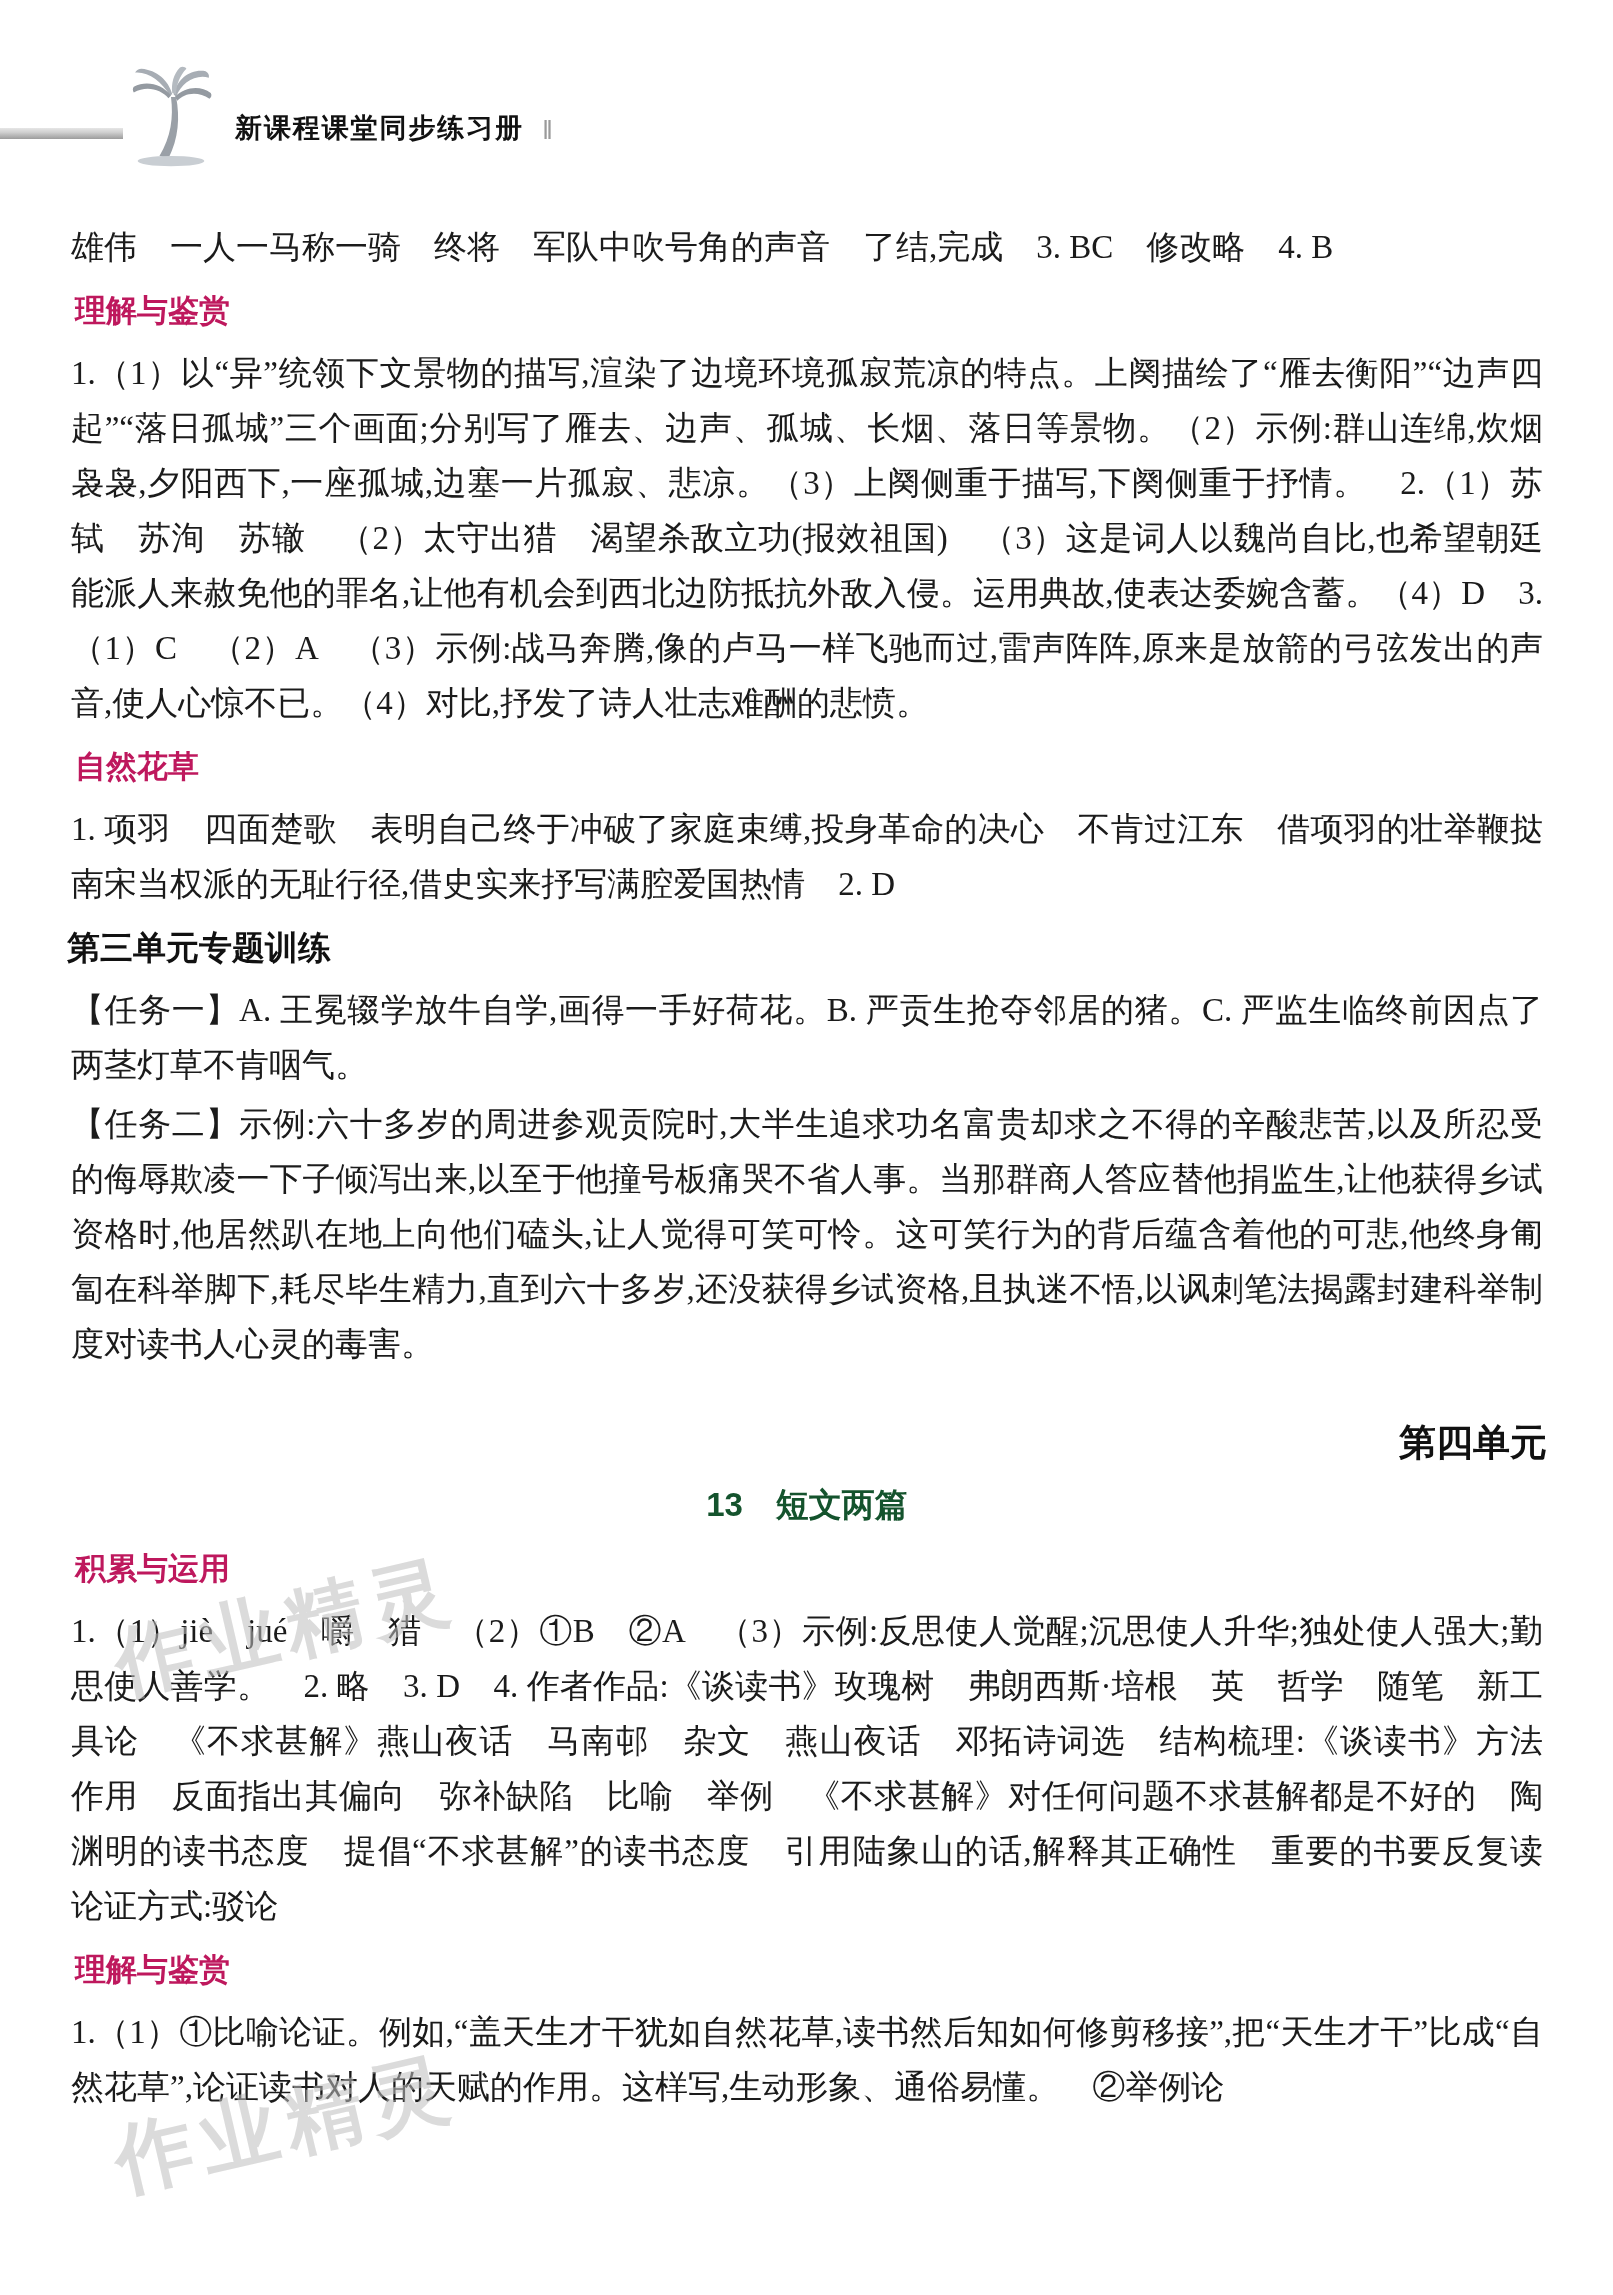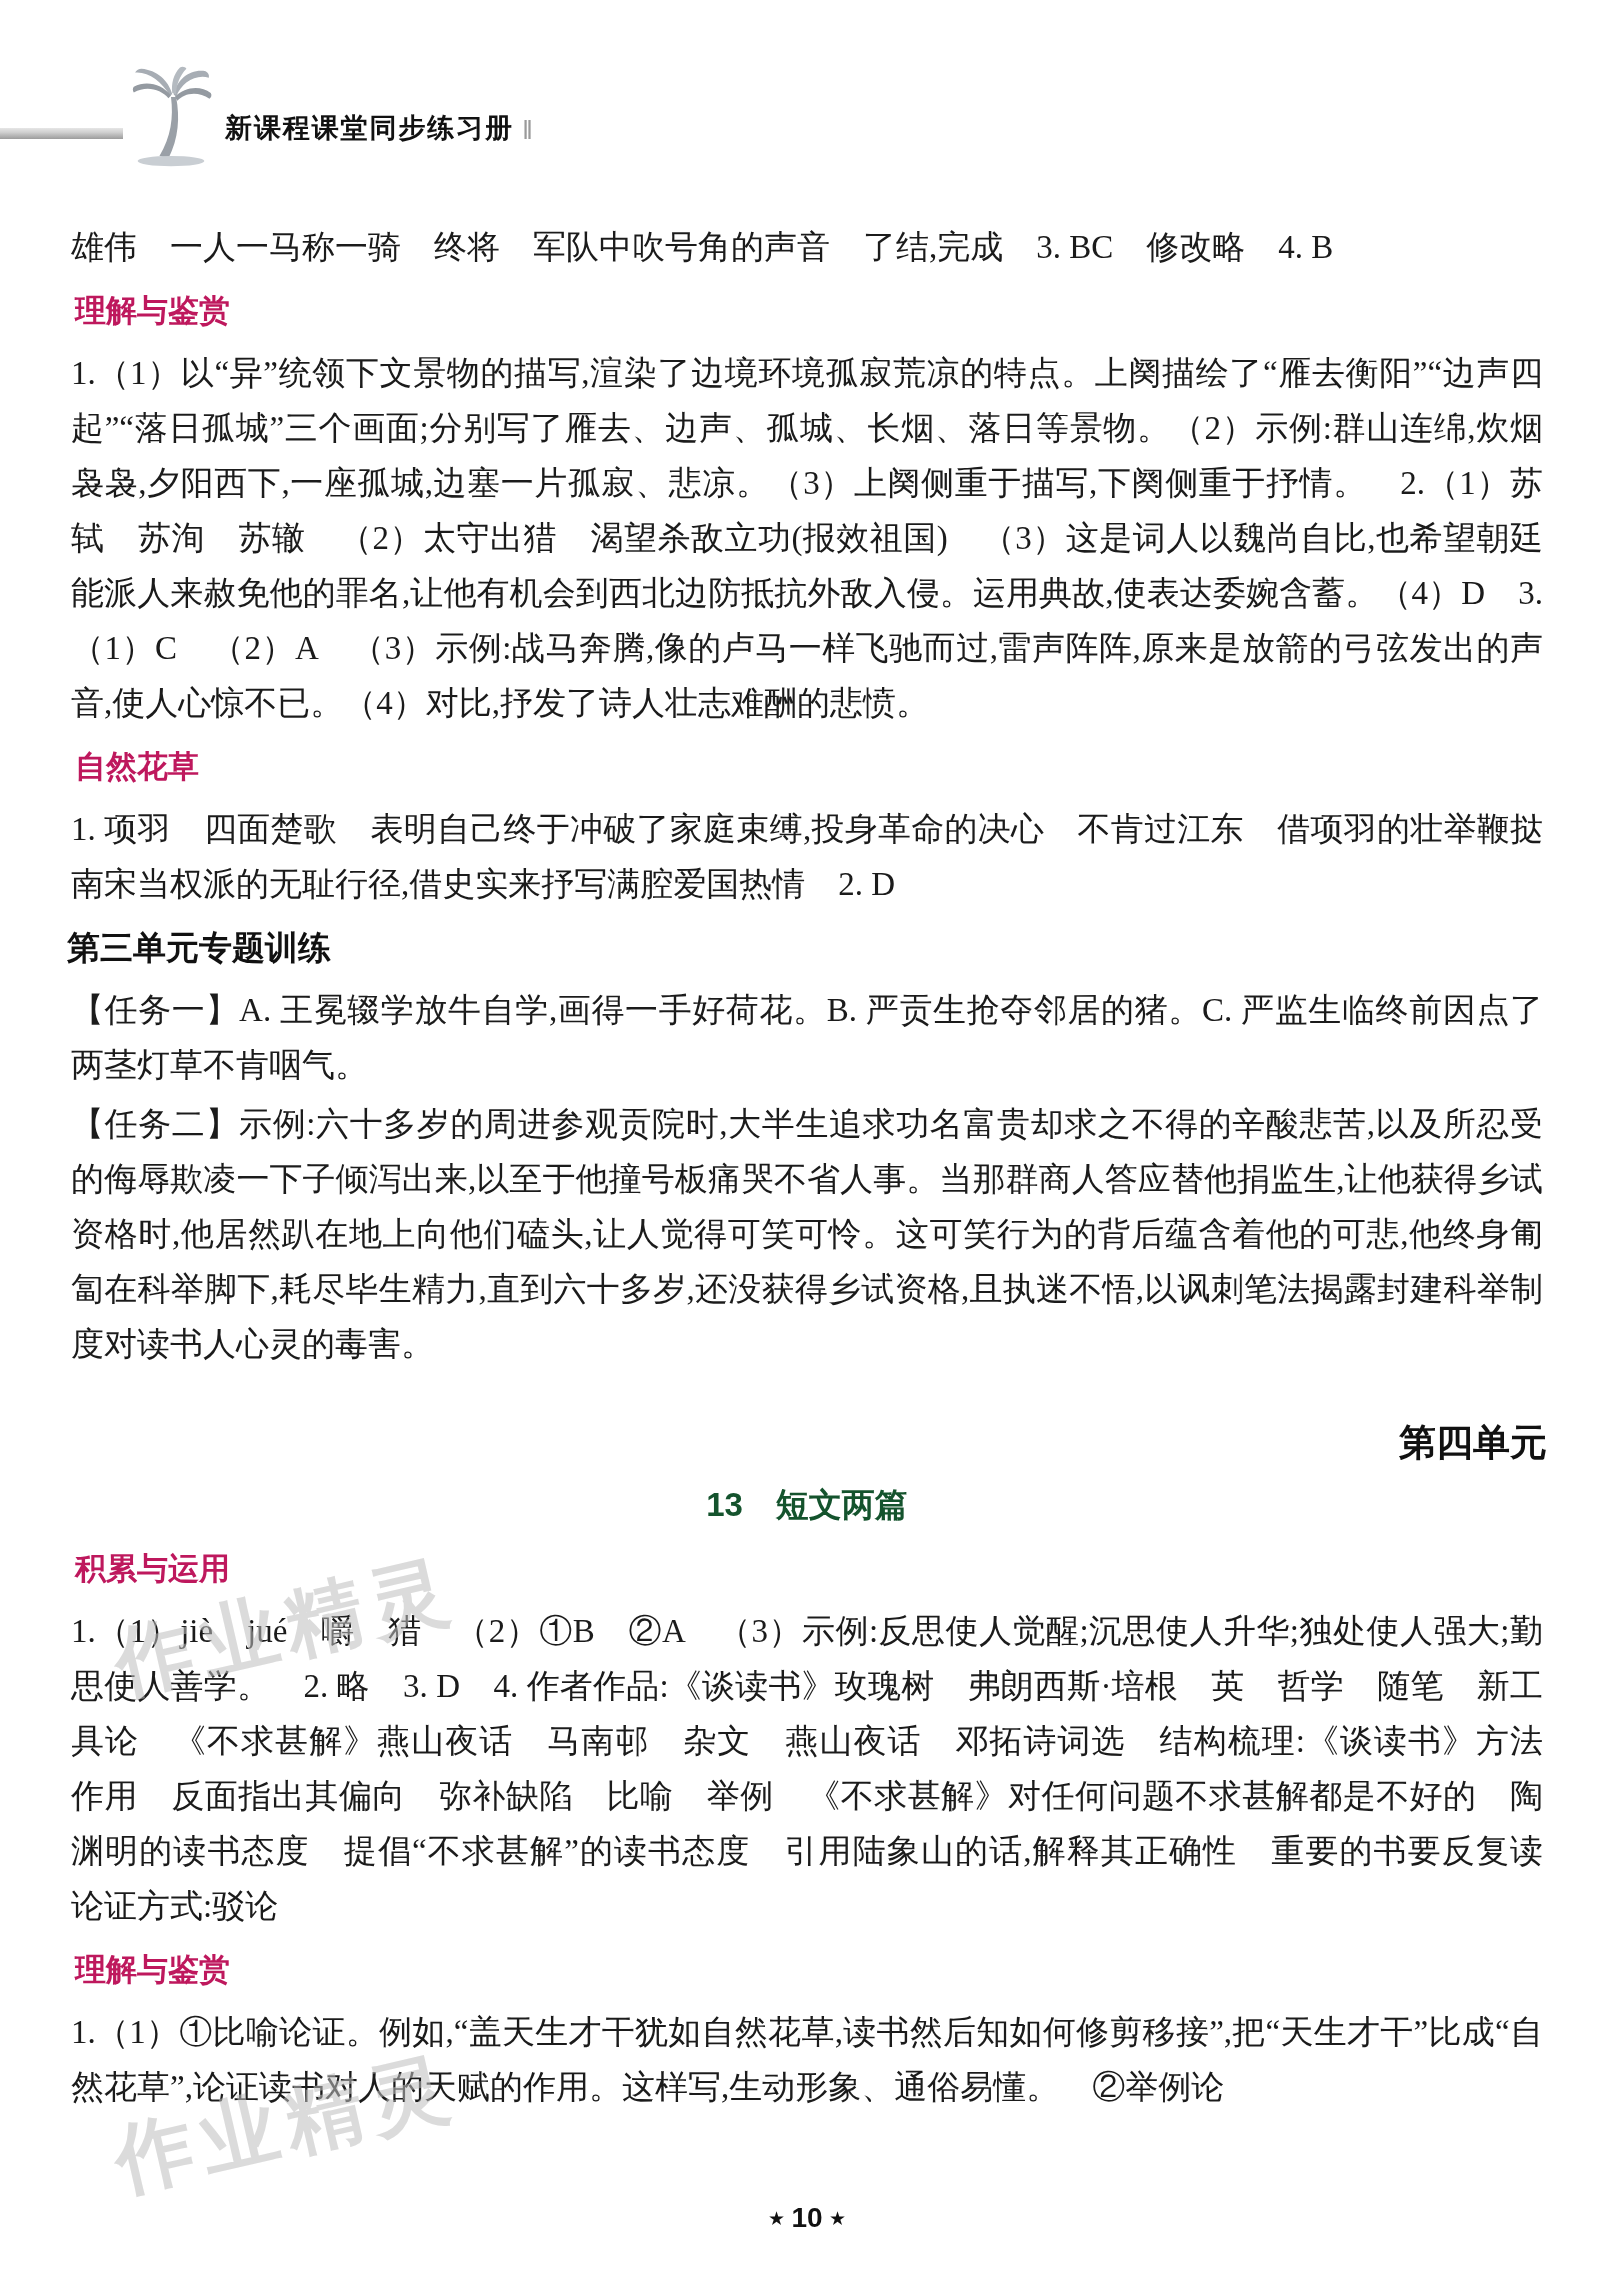--- a/index.html
+++ b/index.html
@@ -16,21 +16,21 @@
 
   
   .header { position: relative; height: 192px; }
   .hbar {
     position: absolute; left: 0; top: 128px;
     width: 123px; height: 11px;
     background: linear-gradient(180deg, #e6e6e6 0%, #cfcfcf 40%, #9c9c9c 100%);
   }
   .hgroup {
     position: absolute; left: 126px; top: 61px;
-    display: flex; align-items: flex-end; gap: 9px;
+    display: flex; align-items: flex-end; gap: 19px;
   }
   .palm { width: 90px; height: 109px; display: block; }
   .htitle {
     font-family: "Liberation Sans", "DejaVu Sans", sans-serif;
     font-weight: bold; font-size: 27px; letter-spacing: 1.9px;
     padding-bottom: 24.4px; color: #111;
   }
   .hdiv {
     font-size: 28px; color: #9a9a9a; font-weight: bold;
     padding-bottom: 24.4px;
@@ -149,18 +149,15 @@
     <h2 class="lesson-head">13　短文两篇</h2>
 
     <h3 class="sec-head">积累与运用</h3>
     <p class="body-text">1.（1）jiè　jué　嚼　猎　（2）①B　②A　（3）示例:反思使人觉醒;沉思使人升华;独处使人强大;勤思使人善学。　2. 略　3. D　4. 作者作品:《谈读书》玫瑰树　弗朗西斯·培根　英　哲学　随笔　新工具论　《不求甚解》燕山夜话　马南邨　杂文　燕山夜话　邓拓诗词选　结构梳理:《谈读书》方法　作用　反面指出其偏向　弥补缺陷　比喻　举例　《不求甚解》对任何问题不求甚解都是不好的　陶渊明的读书态度　提倡“不求甚解”的读书态度　引用陆象山的话,解释其正确性　重要的书要反复读　论证方式:驳论</p>
 
     <h3 class="sec-head">理解与鉴赏</h3>
     <p class="body-text">1.（1）①比喻论证。例如,“盖天生才干犹如自然花草,读书然后知如何修剪移接”,把“天生才干”比成“自然花草”,论证读书对人的天赋的作用。这样写,生动形象、通俗易懂。　②举例论</p>
 
   </div>
 
-  <div class="footer">
-    <span class="star">★</span><span class="pnum">10</span><span class="star">★</span>
-  </div>
 
 </div>
 
 
 </body></html>

